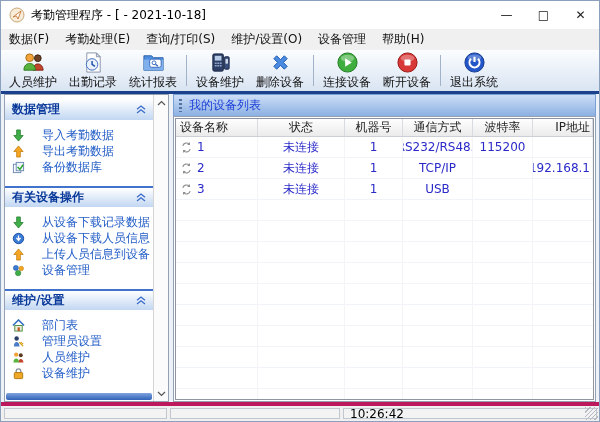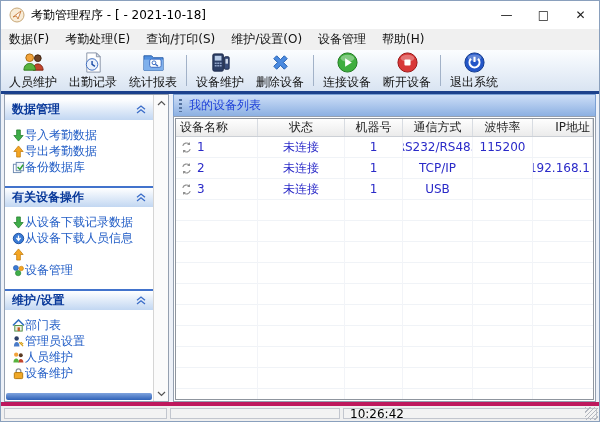--- a/index.html
+++ b/index.html
@@ -34,21 +34,21 @@
   .content{flex:1;display:flex;background:#edf1f8;padding:0 3px;gap:4px;min-height:0;}
   
   .sidebar{width:165px;flex:none;background:#fff;border:1px solid #95a0b0;display:flex;min-height:0;}
   .side-main{flex:1;display:flex;flex-direction:column;min-width:0;overflow:hidden;}
   .side-header{height:21px;flex:none;background:linear-gradient(#ffffff,#c2d7f2);
                color:#09399a;font-weight:bold;font-size:12px;display:flex;align-items:center;
                padding:0 7px;margin-top:4px;white-space:nowrap;}
   .side-header.bordered{border-top:2px solid #4273cc;margin-top:2px;}
   .chev{margin-left:auto;flex:none;}
   .side-items{padding:7px 0 9px 0;flex:none;}
-  .side-item{height:16px;display:flex;align-items:center;gap:0;padding-left:7px;
+  .side-item{height:16px;display:flex;align-items:center;gap:17px;padding-left:7px;
              font-size:12px;color:#215dc6;white-space:nowrap;overflow:hidden;}
   .side-item svg{width:13px;height:13px;flex:none;}
   .side-bottombar{margin:auto 1px 1px 1px;height:7px;flex:none;
                   background:linear-gradient(#7fa3de,#2f62b8);border-radius:2px;}
   .side-scroll{width:15px;flex:none;border-left:1px solid #d5d5d5;background:#fbfbfb;
                display:flex;flex-direction:column;justify-content:space-between;align-items:center;}
   .scroll-btn{width:15px;height:15px;display:flex;align-items:center;justify-content:center;}
   
   .main{flex:1;display:flex;flex-direction:column;min-width:0;min-height:0;}
   .main-header{height:22px;flex:none;background:linear-gradient(#cddef7,#8cb0e2);
@@ -245,20 +245,21 @@
             <svg viewBox="0 0 14 14">
               <circle cx="7" cy="7" r="5.6" fill="#3a7bd5" stroke="#1d4fa0"></circle>
               <path d="M7 3.8v4M4.8 6.3L7 9l2.2-2.7" stroke="#ffffff" stroke-width="1.4" fill="none"></path>
             </svg>
             <span>从设备下载人员信息</span>
           </div>
           <div class="side-item">
             <svg viewBox="0 0 14 14">
                 <path d="M5 13h4V7h3L7 1 2 7h3z" fill="#f5a623" stroke="#c07a08" stroke-width="0.8"></path>
               </svg>
+            <span>上传人员信息到设备</span>
           </div>
           <div class="side-item">
             <svg viewBox="0 0 14 14">
               <circle cx="4.2" cy="4.2" r="2.7" fill="#3a7bd5" stroke="#1d4fa0" stroke-width="0.6"></circle>
               <circle cx="10" cy="4.8" r="2.4" fill="#f5a623" stroke="#c07a08" stroke-width="0.6"></circle>
               <circle cx="6.6" cy="9.8" r="2.9" fill="#3fae49" stroke="#1f7a28" stroke-width="0.6"></circle>
             </svg>
             <span>设备管理</span>
           </div>
         </div>

